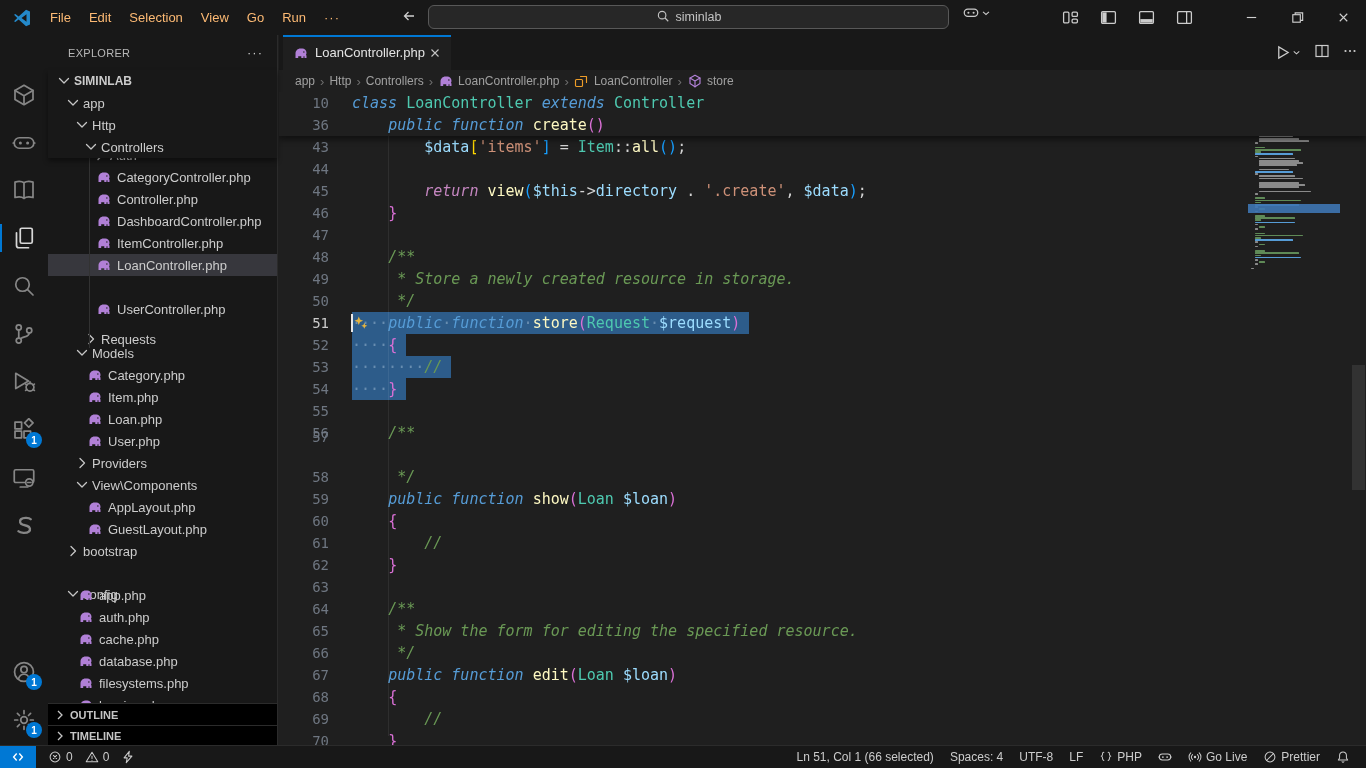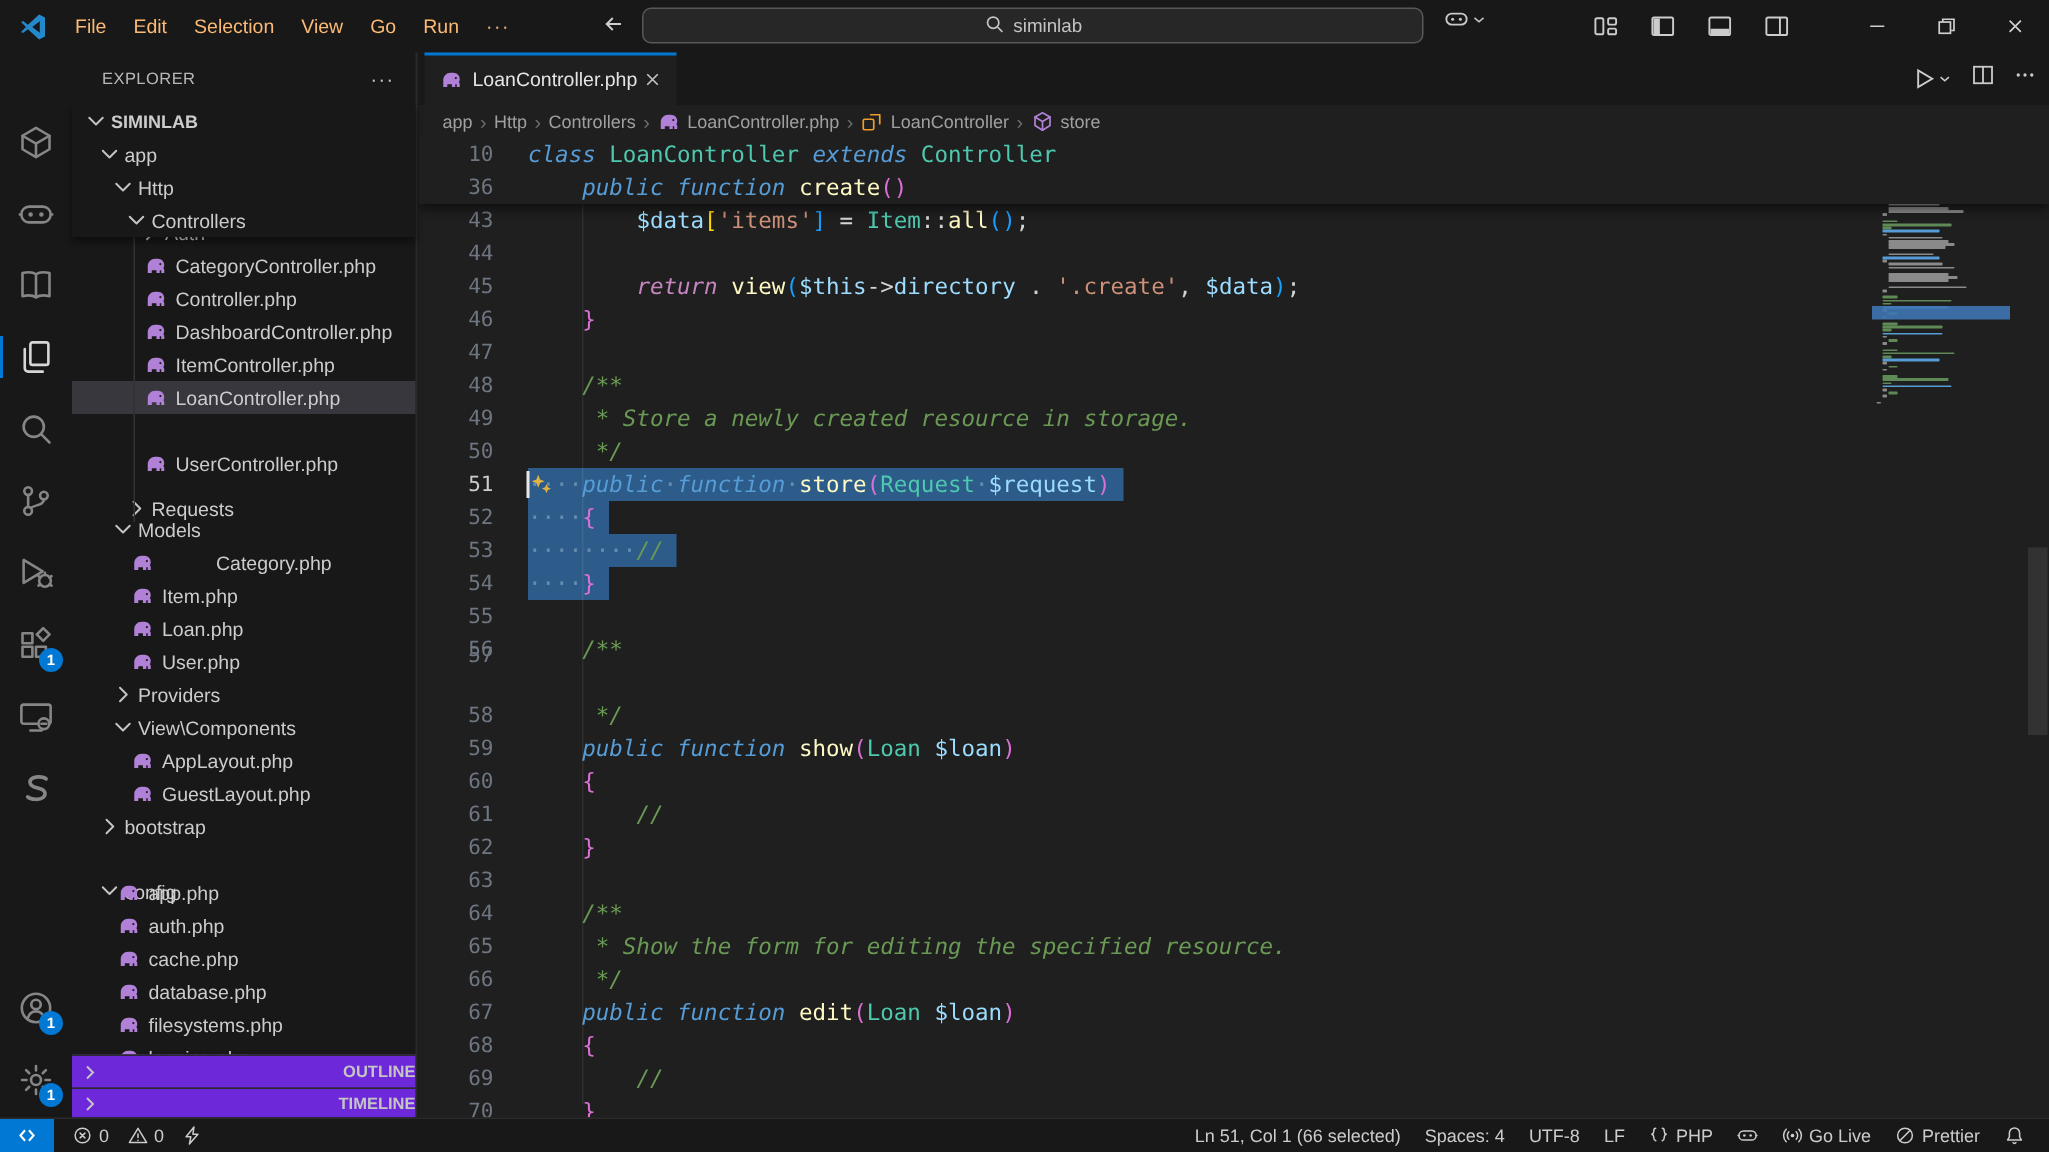--- a/index.html
+++ b/index.html
@@ -47,21 +47,21 @@
   .tree-row.selected { background:#37373d; }
   .tree-row .chev { width:16px; height:16px; margin-right:2px; flex:none; color:#c5c5c5; }
   .tree-row .ficon { width:16px; height:16px; margin-right:5px; flex:none; color:#b180d7; }
   .tree-row.root { font-weight:700; font-size:12px; }
   .sticky-tree { position:absolute; left:0; top:35px; width:229px; height:88px; background:#181818;
                  z-index:3; box-shadow:0 3px 5px rgba(0,0,0,.45); }
   .sticky-tree .tree-row { position:absolute; }
   .tree-scroll { position:absolute; left:0; top:123px; width:229px; height:545px; overflow:hidden; }
   .tree-guide { position:absolute; width:1px; background:#323232; }
   .sb-section { position:absolute; left:0; width:229px; height:22px; border-top:1px solid #2b2b2b;
-                display:flex; align-items:center; font-size:11px; font-weight:700; color:#c5c5c5; background:#6d28d9;justify-content:space-between; }
+                display:flex; align-items:center; font-size:11px; font-weight:700; color:#c5c5c5; background:#000000; }
   .sb-section .chev { width:16px; height:16px; margin:0 2px 0 4px; color:#c5c5c5; }
 
   
   .editor { position:absolute; left:279px; top:35px; width:1087px; height:710px; background:#1f1f1f; }
   .tabbar { position:absolute; left:0; top:0; width:100%; height:35px; background:#181818; display:flex; }
   .tab { position:relative; margin-left:4px; width:168px; height:35px; background:#1f1f1f; display:flex;
          align-items:center; padding:0 8px 0 10px; font-size:13px; color:#e4e4e4; }
   .tab::before { content:""; position:absolute; left:0; top:0; width:100%; height:1.5px; background:#0078d4; }
   .tab .ficon { width:16px; height:16px; margin-right:6px; color:#b180d7; }
   .tab .close { margin-left:auto; color:#c5c5c5; width:16px; height:16px; }
@@ -376,21 +376,21 @@
               <path d="M6 3.5 10.5 8 6 12.5" stroke-width="1.3"></path>
             </svg></div>
           <div>Requests</div>
         </div>
         <div class="tree-row" style="padding-left: 26px; top: 184px;">
           <div class="chev"><svg width="100%" height="100%" viewBox="0 0 16 16" fill="none" stroke="currentColor" stroke-width="1.15" stroke-linecap="round" stroke-linejoin="round">
               <path d="M3.5 5.5 8 10l4.5-4.5" stroke-width="1.3"></path>
             </svg></div>
           <div>Models</div>
         </div>
-        <div class="tree-row" style="padding-left: 39px; top: 206px; gap: 36px;">
+        <div class="tree-row" style="padding-left: 39px; top: 206px;">
           <div class="ficon"><svg width="100%" height="100%" viewBox="0 0 16 16" fill="none" stroke="currentColor" stroke-width="1.15" stroke-linecap="round" stroke-linejoin="round">
               <path d="M2.5 13V8.4C2.5 5.7 4.7 3.5 7.4 3.5h1.9c2.3 0 4.2 1.9 4.2 4.2 0 .8-.2 1.5-.6 2.1.4.3.6.8.6 1.3V13h-2v-1.8h-1V13H8.3v-1.8H5.2V13z" fill="currentColor" stroke="none"></path>
               <circle cx="10.9" cy="7" r=".75" fill="#1f1f1f" stroke="none"></circle>
             </svg></div>
           <div>Category.php</div>
         </div>
         <div class="tree-row" style="padding-left: 39px; top: 228px;">
           <div class="ficon"><svg width="100%" height="100%" viewBox="0 0 16 16" fill="none" stroke="currentColor" stroke-width="1.15" stroke-linecap="round" stroke-linejoin="round">
               <path d="M2.5 13V8.4C2.5 5.7 4.7 3.5 7.4 3.5h1.9c2.3 0 4.2 1.9 4.2 4.2 0 .8-.2 1.5-.6 2.1.4.3.6.8.6 1.3V13h-2v-1.8h-1V13H8.3v-1.8H5.2V13z" fill="currentColor" stroke="none"></path>
               <circle cx="10.9" cy="7" r=".75" fill="#1f1f1f" stroke="none"></circle>

